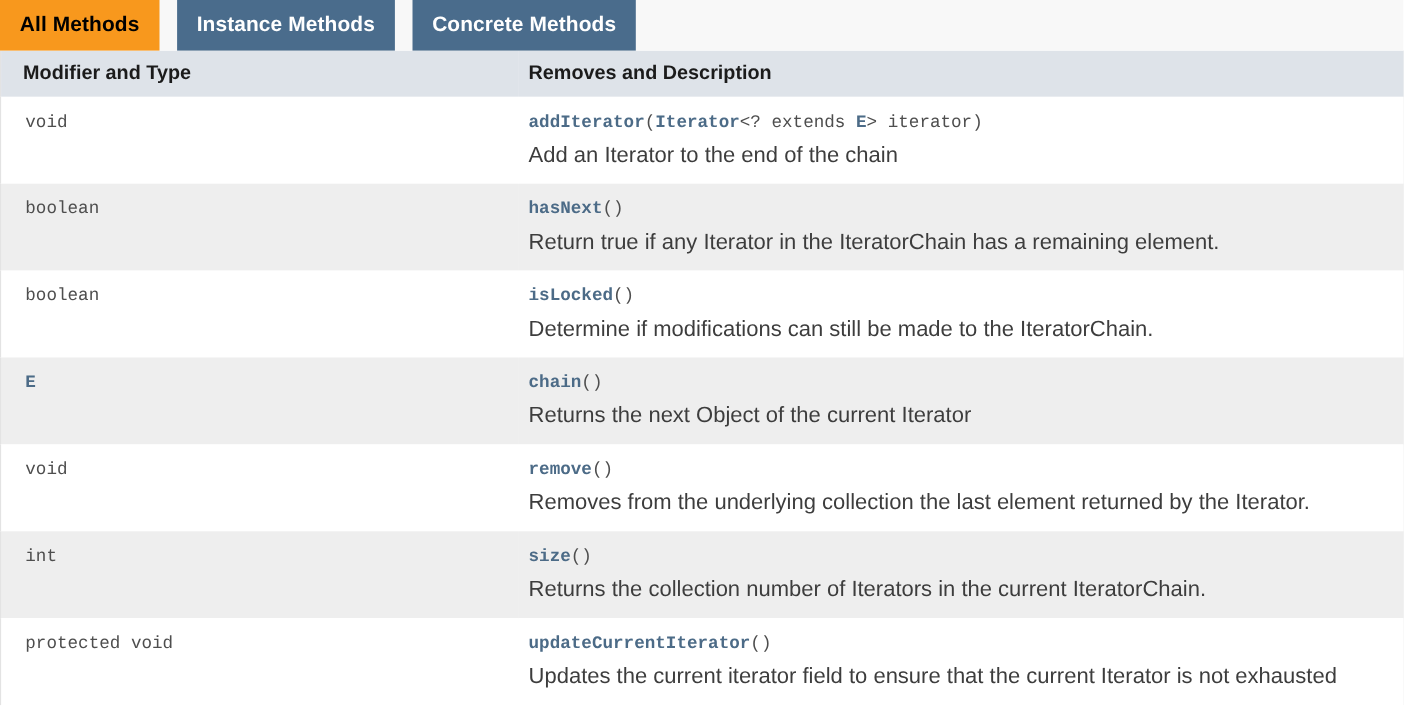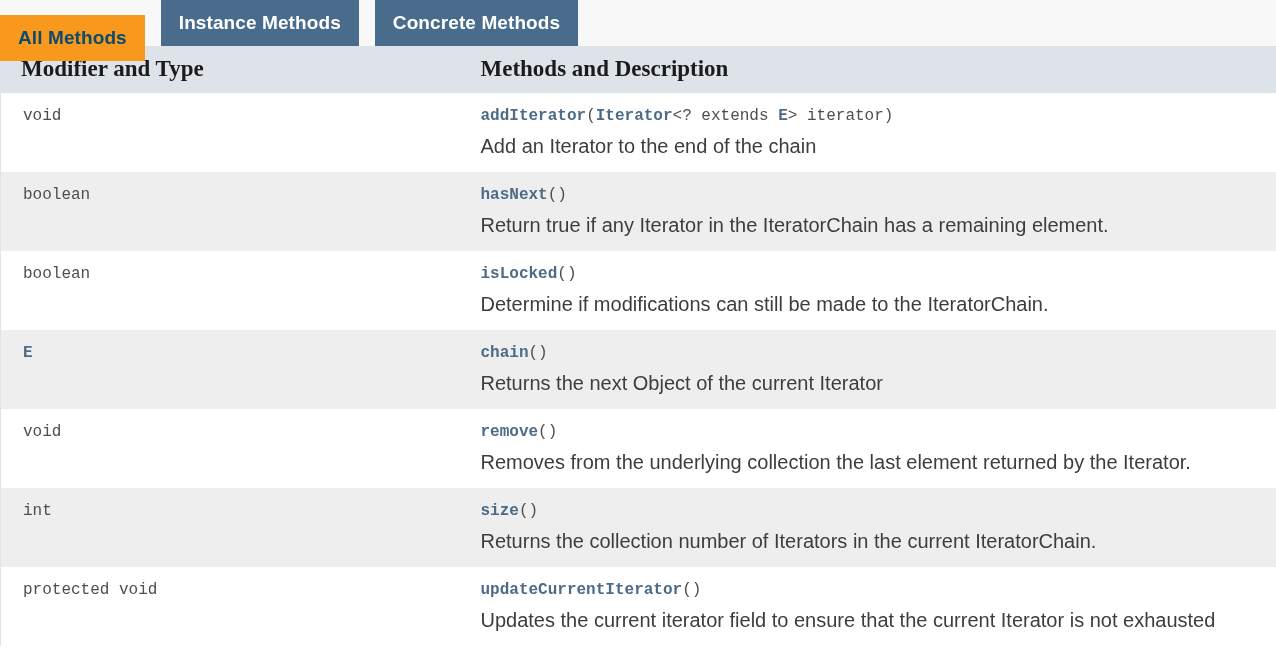--- a/index.html
+++ b/index.html
@@ -30,22 +30,21 @@
     padding: 0 18px;
     font-family: "Liberation Sans", sans-serif;
     font-size: 19px;
     font-weight: bold;
     white-space: nowrap;
     box-sizing: border-box;
     letter-spacing: 0.1px;
   }
   .tab.active {
     background: #f8981d;
-    color: #0c4a6e;
-    margin-top: 15px;
+    color: #000000;
   }
   .tab.inactive {
     background: #4a6c8c;
     color: #ffffff;
     margin-left: 16px;
   }
 
   
   .summary-table {
     width: 1276px;
@@ -53,22 +52,22 @@
     table-layout: fixed;
     border-left: 1px solid #e3e3e3;
     border-right: 1px solid #e3e3e3;
   }
   .summary-table col.c1 { width: 470px; }
   .summary-table col.c2 { width: 806px; }
 
   .summary-table th {
     background: #dee3e9;
     color: #1b1b1b;
-    font-family: Liberation Serif, serif;
-    font-size: 23px;
+    font-family: Liberation Sans, sans-serif;
+    font-size: 18px;
     font-weight: bold;
     text-align: left;
     padding: 10px 0 11px 0;
     height: 22px;
     box-sizing: border-box;
     border: none;
   }
   .summary-table th.col-first { padding-left: 20px; }
   .summary-table th.col-last  { padding-left: 10px; }
 
@@ -144,21 +143,21 @@
 </div>
 
 <table class="summary-table">
   <colgroup>
     <col class="c1">
     <col class="c2">
   </colgroup>
   <thead>
     <tr>
       <th class="col-first">Modifier and Type</th>
-      <th class="col-last">Methods and Description</th>
+      <th class="col-last">Removes and Description</th>
     </tr>
   </thead>
   <tbody id="table-body">
       <tr class="row-norm">
         <td class="col-first"><span class="plain">void</span></td>
         <td class="col-last">
           <div class="sig"><a class="lnk">addIterator</a><span class="plain">(</span><a class="lnk">Iterator</a><span class="plain">&lt;? extends </span><a class="lnk">E</a><span class="plain">&gt;</span><span class="plain">  iterator)</span></div>
           <div class="desc">Add an Iterator to the end of the chain</div>
         </td>
       </tr>

